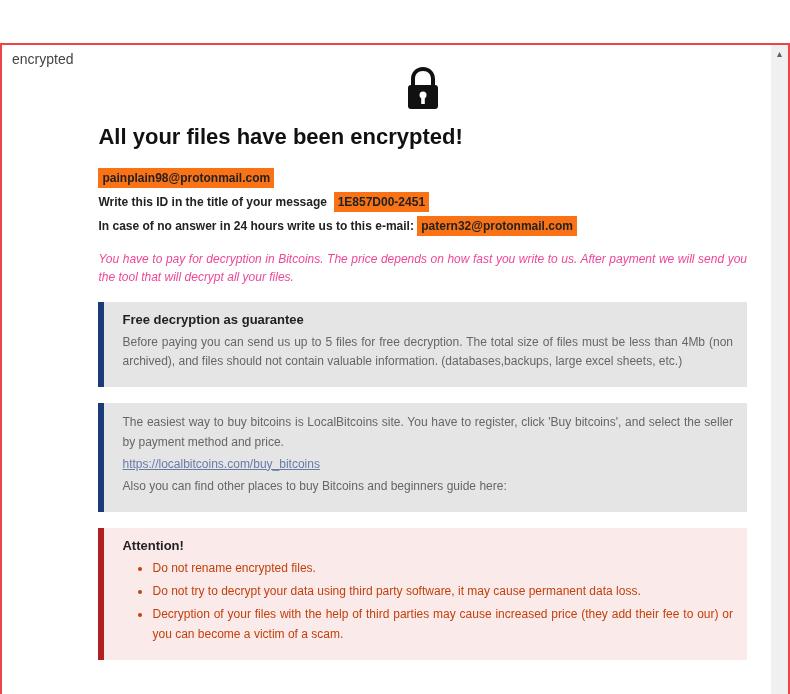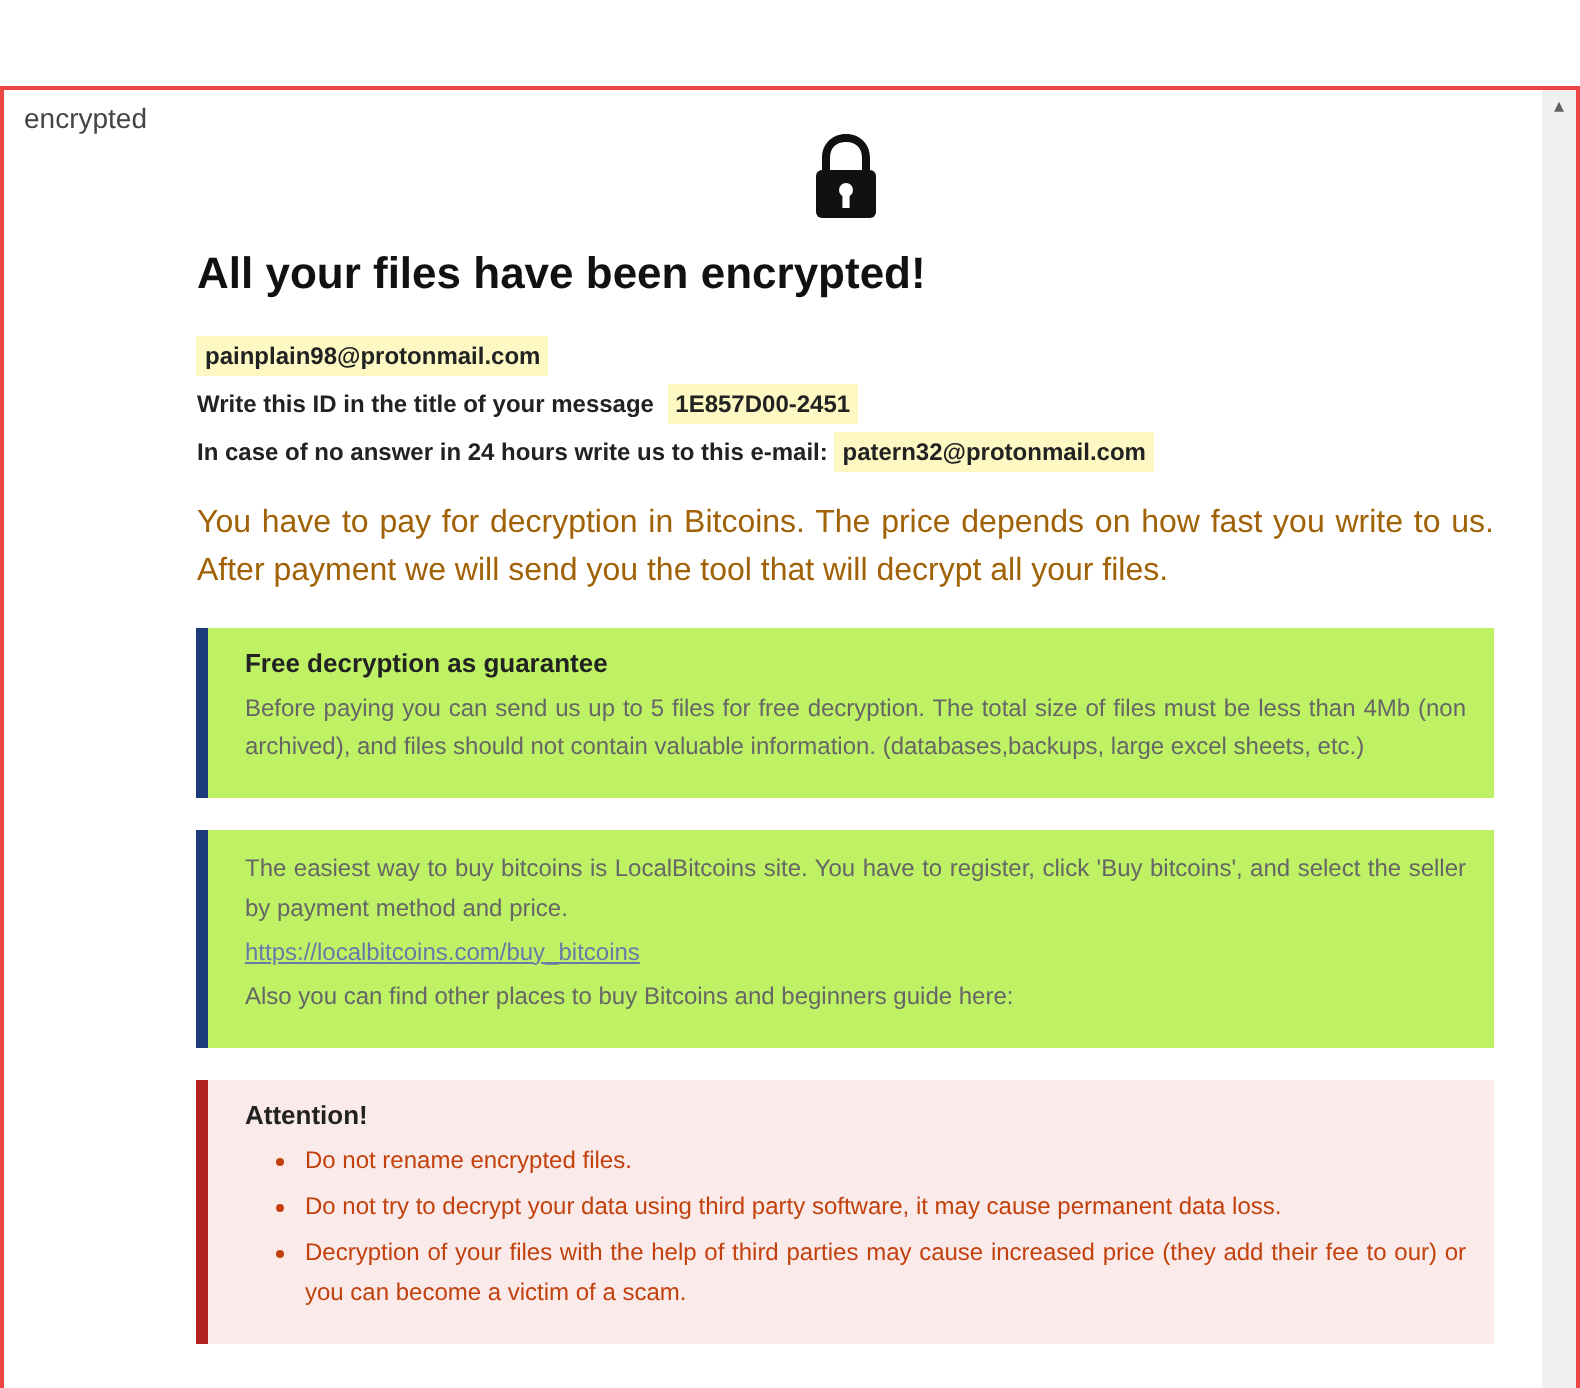--- a/index.html
+++ b/index.html
@@ -63,38 +63,39 @@
       font-size: 22px;
       font-weight: bold;
       margin: 10px 0 18px;
       color: #111;
     }
     .intro { margin-bottom: 14px; }
     .intro .line { font-size: 12px; margin-bottom: 4px; line-height: 1.5; }
     .intro .bold { font-weight: bold; color: #222; }
     .tag {
       display: inline-block;
-      background: #fef9c3;
+      background: #f97316;
       padding: 1px 4px;
       font-weight: bold;
       color: #222;
     }
     .pay-note {
-      color: #a16207;
-      font-size: 16px;
+      color: #ec4899;
+      font-size: 12px;
       line-height: 1.5;
       margin-bottom: 16px;
       text-align: justify;
+      font-style: italic;
     }
     .box {
       border-left: 6px solid;
       padding: 10px 14px 12px 18px;
       margin-bottom: 16px;
     }
-    .box.blue { border-color: #1a3a7a; background: #bef264; }
+    .box.blue { border-color: #1a3a7a; background: #e5e5e5; }
     .box.red { border-color: #b02020; background: #fbeaea; }
     .box h2 {
       font-size: 13px;
       font-weight: bold;
       margin-bottom: 6px;
       color: #222;
     }
     .box p, .box li {
       font-size: 12px;
       color: #666;

